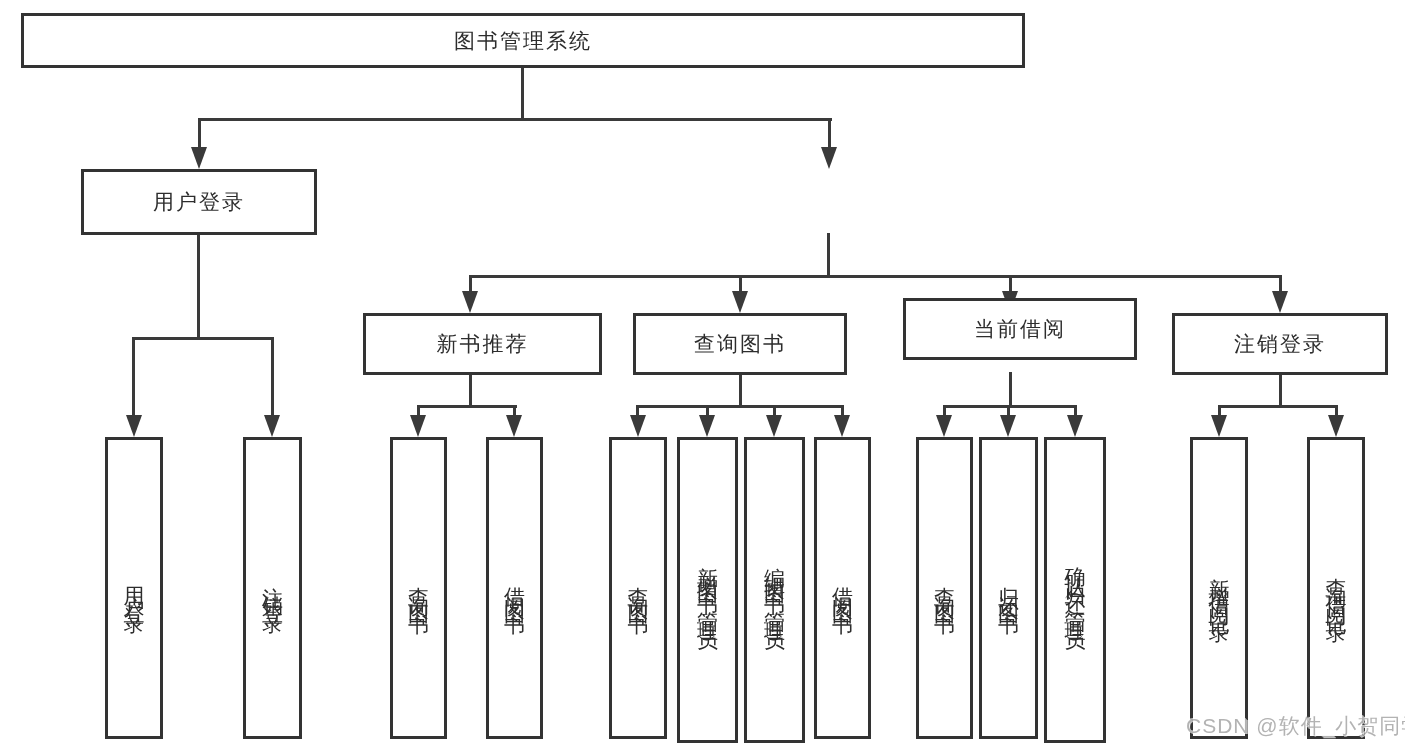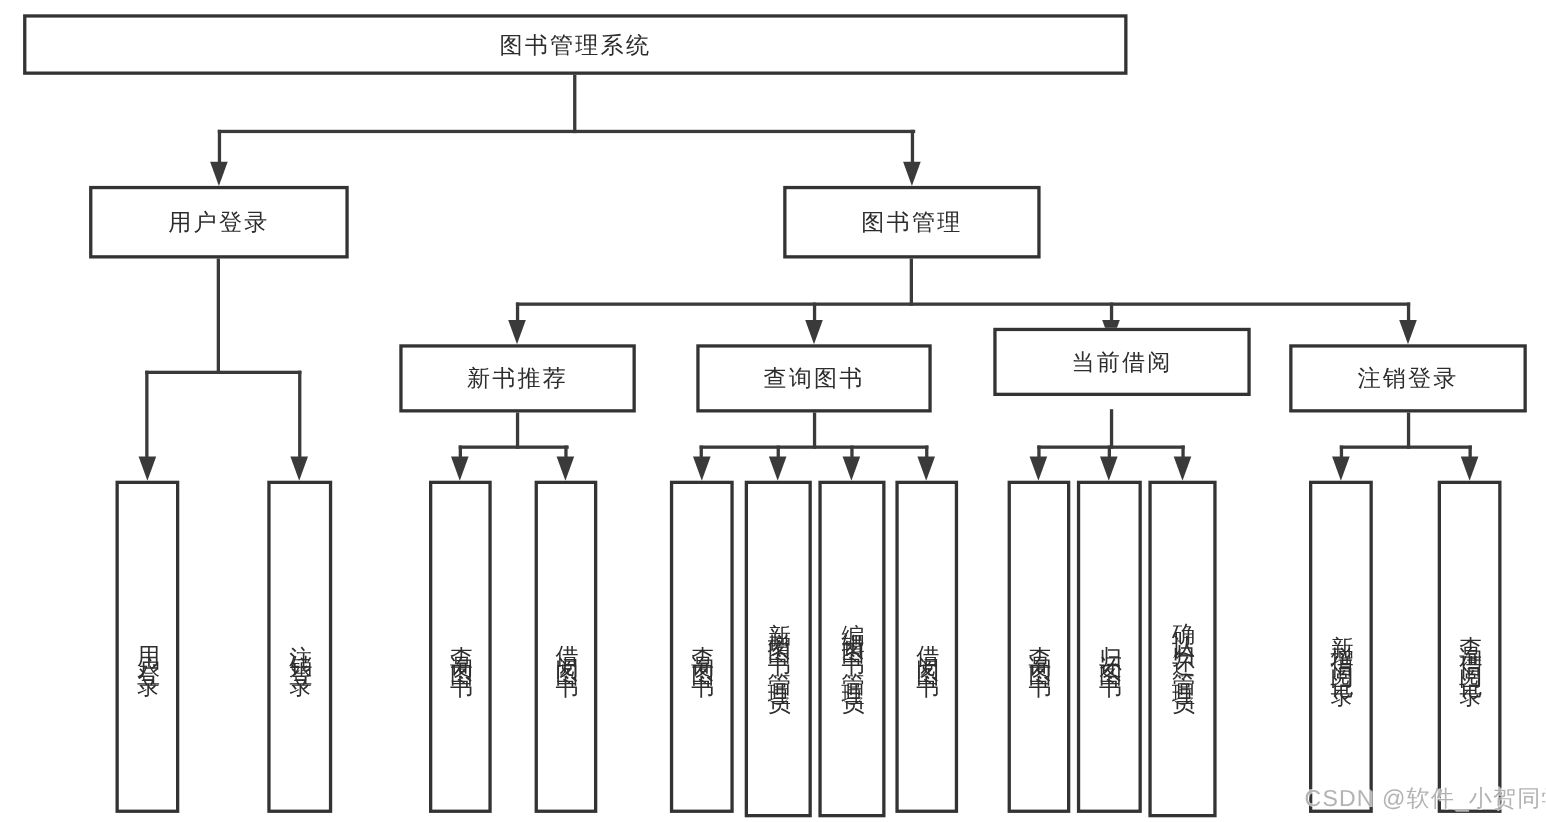--- a/index.html
+++ b/index.html
@@ -121,25 +121,22 @@
   <div class="vline" style="left:1335px;top:405px;height:14px;"></div>
   <div class="arrow" style="left:1328px;top:415px;"></div>
 
   <div class="node h" style="left:21px;top:13px;width:1004px;height:55px;">
     <span>图书管理系统</span>
   </div>
 
   <div class="node h" style="left:81px;top:169px;width:236px;height:66px;">
     <span>用户登录</span>
   </div>
-  <div class="node h" style="left:712px;top:169px;width:234px;height:66px;">
-    <span>图书管理</span>
-  </div>
 
-  <div class="node h" style="left:363px;top:313px;width:215px;height:62px;">
+  <div class="node h" style="left:363px;top:313px;width:239px;height:62px;">
     <span>新书推荐</span>
   </div>
   <div class="node h" style="left:633px;top:313px;width:214px;height:62px;">
     <span>查询图书</span>
   </div>
   <div class="node h" style="left:903px;top:298px;width:234px;height:62px;">
     <span>当前借阅</span>
   </div>
   <div class="node h" style="left:1172px;top:313px;width:216px;height:62px;">
     <span>注销登录</span>

